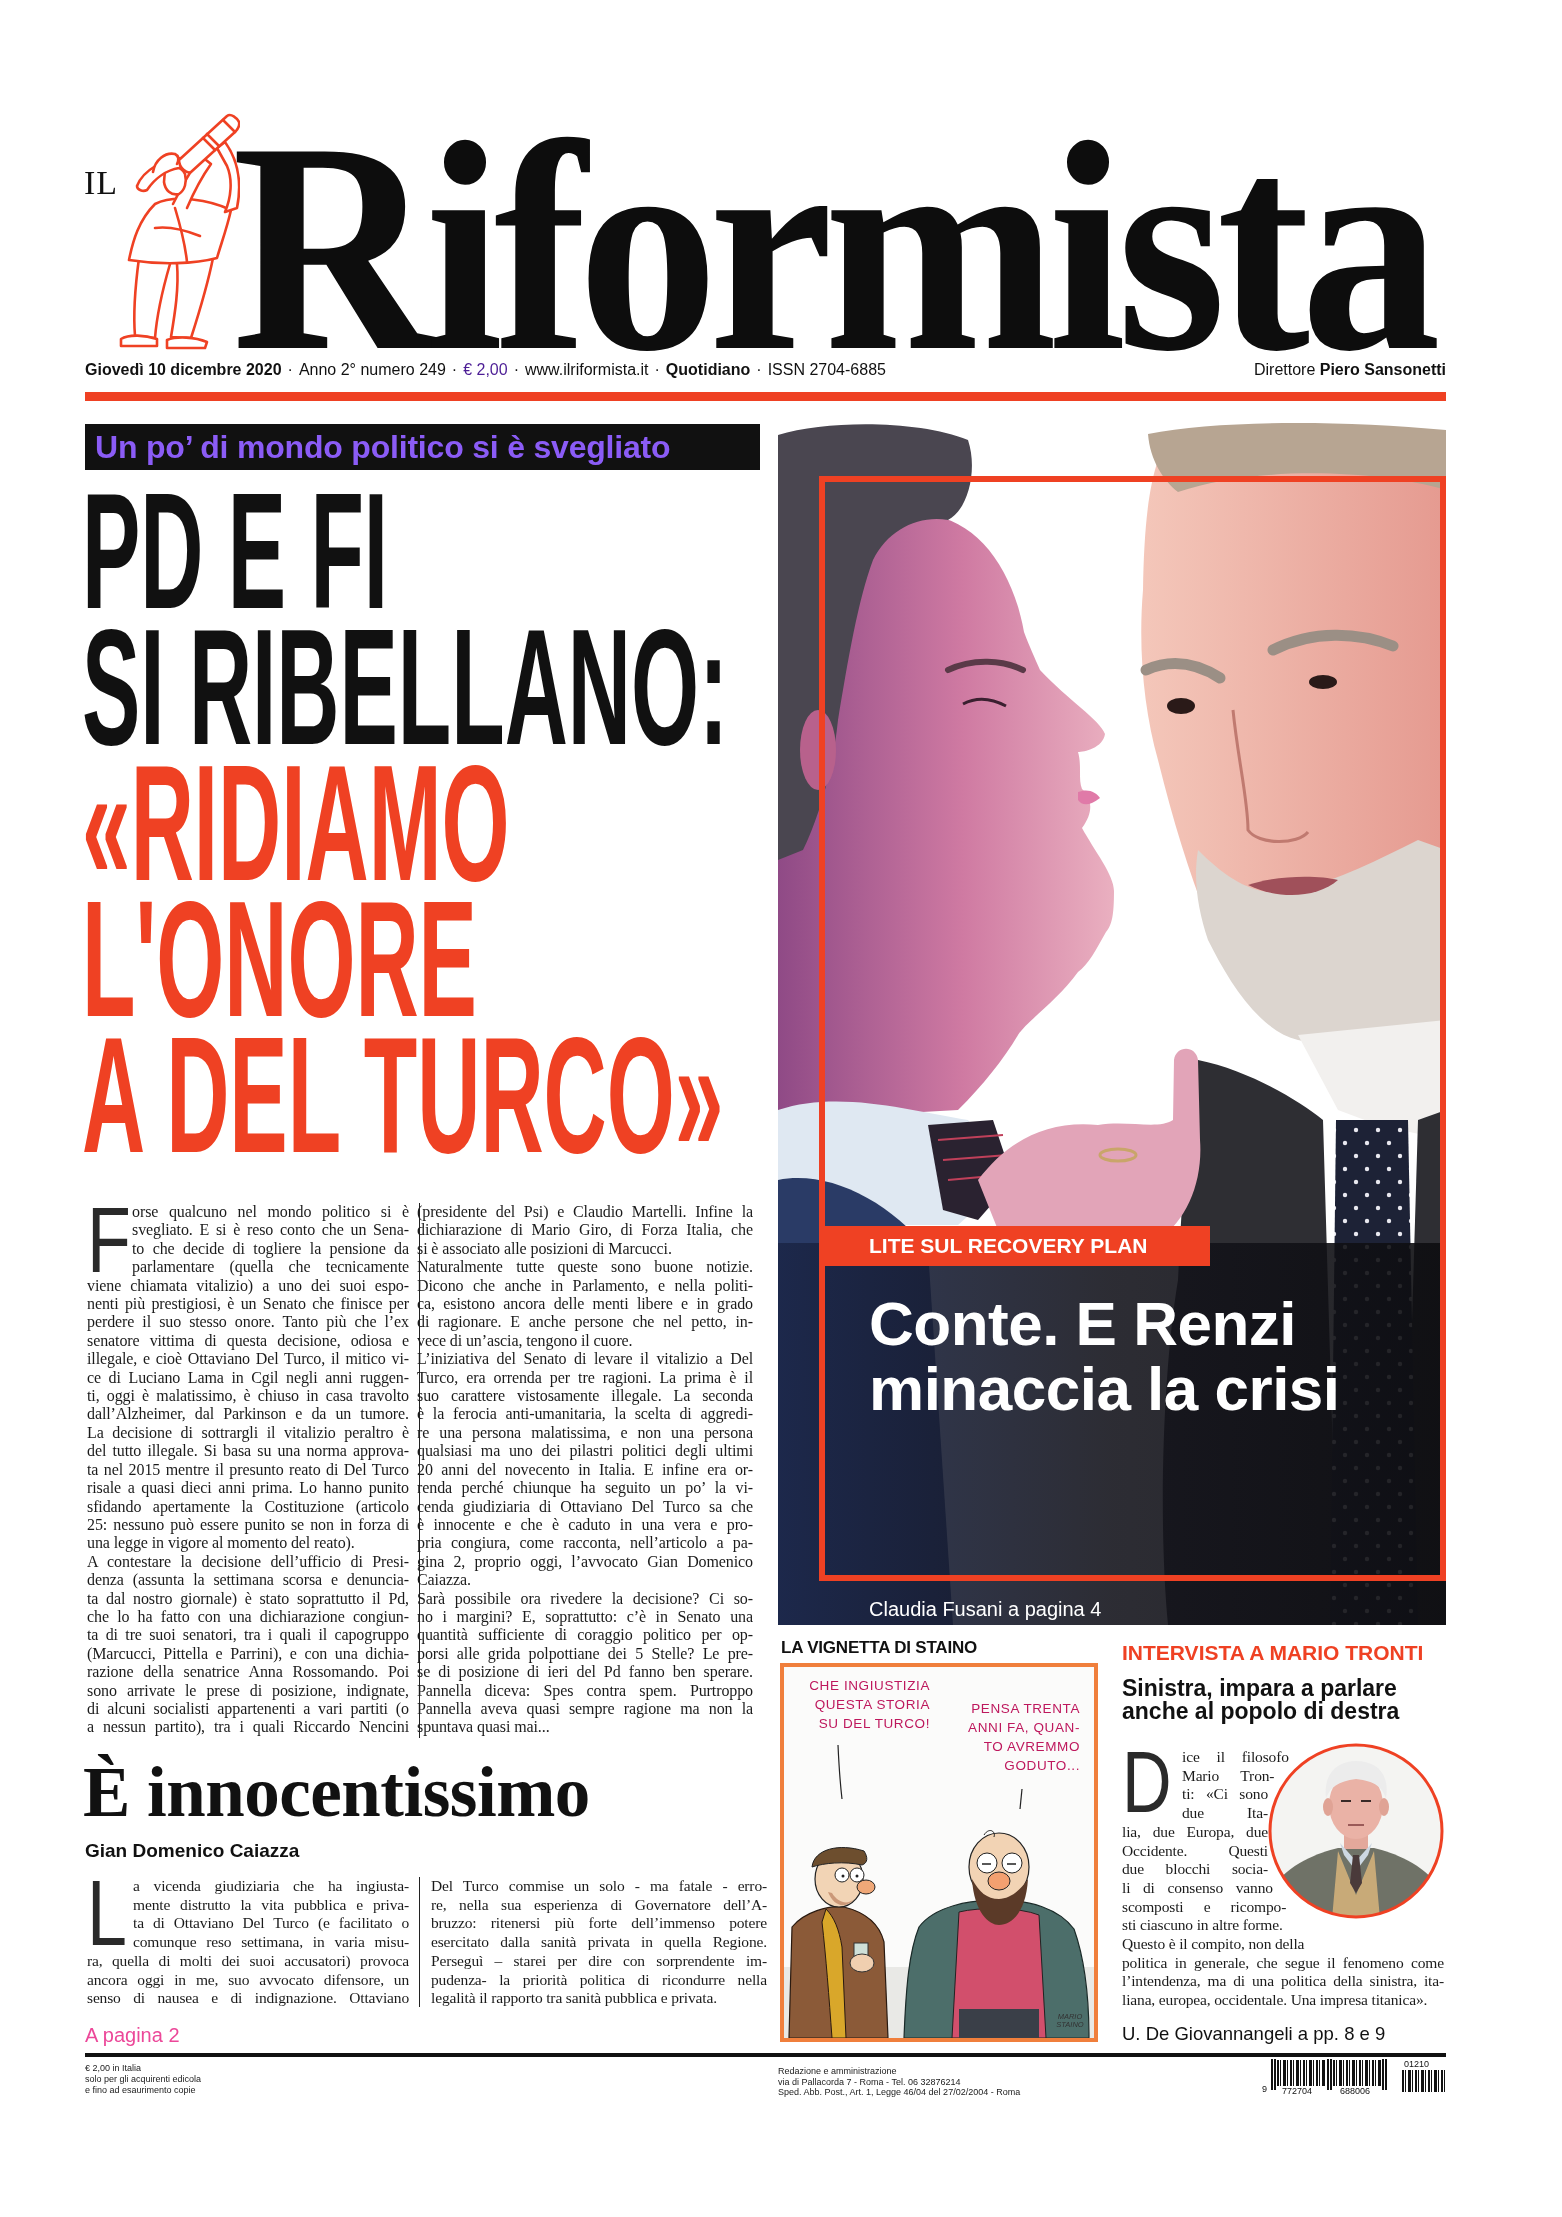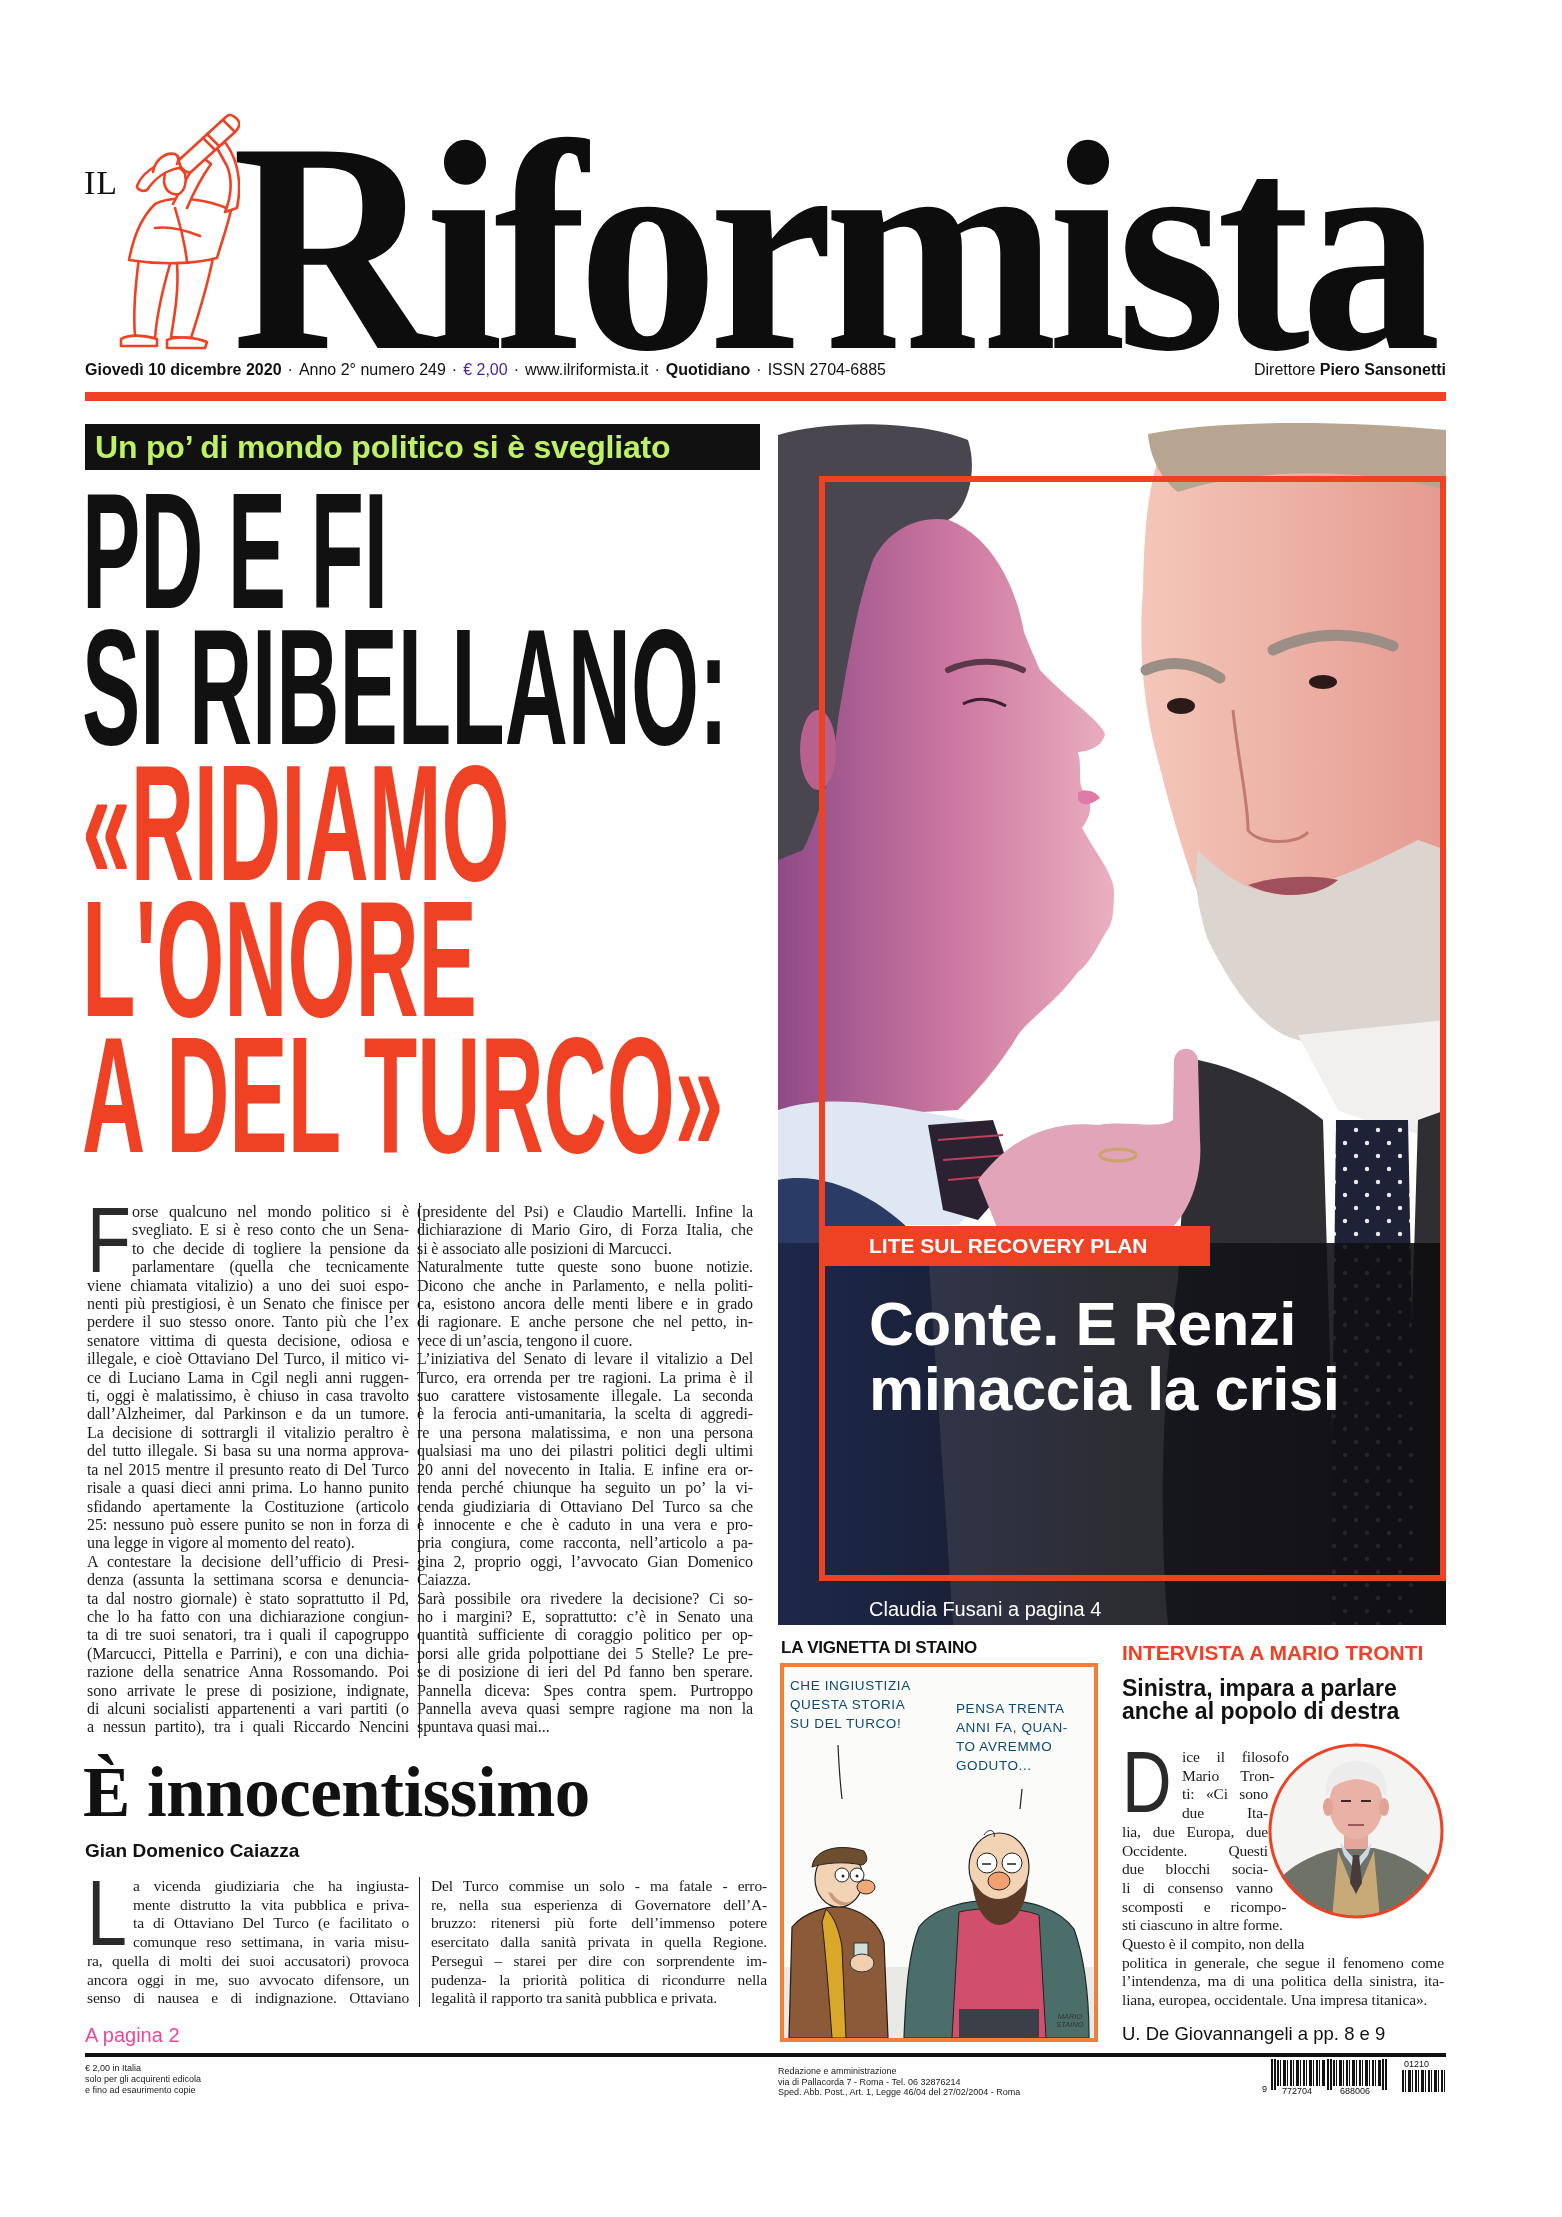--- a/index.html
+++ b/index.html
@@ -13,21 +13,21 @@
 .mh-title{left:232px;top:97px;font:700 300px/300px "Liberation Serif",serif;letter-spacing:-10px;transform:scaleX(.935);transform-origin:0 0;white-space:nowrap;color:#0d0d0d}
 .dateline{left:85px;top:362px;font:400 16px/16px "Liberation Sans",sans-serif;white-space:nowrap;color:#111}
 .dateline b{font-weight:700}
 .dateline .sep{margin:0 6px}
 .dateline .price{color:#4c1d95;font-weight:400}
 .dateline-right{right:116px;top:362px;font:400 16px/16px "Liberation Sans",sans-serif;white-space:nowrap;color:#111}
 .dateline-right b{font-weight:700}
 .red-rule{left:85px;top:392px;width:1361px;height:9px;background:#ef4123}
 
 
-.kicker{left:85px;top:424px;width:675px;height:46px;background:#111;color:#bef264;font:700 32px/46px "Liberation Sans",sans-serif;padding-left:10px;white-space:nowrap;letter-spacing:-0.2px}
+.kicker{left:85px;top:424px;width:675px;height:46px;background:#111;color:#8b5cf6;font:700 32px/46px "Liberation Sans",sans-serif;padding-left:10px;white-space:nowrap;letter-spacing:-0.2px}
 .headline{left:82px;top:483px;font:700 165px/136px "Liberation Sans",sans-serif}
 .headline .hl{display:block;width:max-content;white-space:nowrap;transform:scaleX(.53);transform-origin:0 0;height:136px}
 .hl-black{color:#111}
 .hl-red{color:#ef4123}
 
 
 .col{position:absolute;font-family:"Liberation Serif",serif;color:#1b1b1b}
 .col-lead{font-size:16px;line-height:18.4px;letter-spacing:-0.1px}
 .col-second,.col-int{font-size:15.5px;line-height:18.7px;letter-spacing:-0.15px}
 .ln{display:block;text-align:justify;text-align-last:justify}
@@ -50,21 +50,21 @@
 .frame{left:819px;top:476px;width:627px;height:1105px;border:6px solid #ef4123}
 .label-red{left:819px;top:1226px;width:391px;height:40px;background:#ef4123;color:#fff;font:700 21px/40px "Liberation Sans",sans-serif;padding-left:50px;white-space:nowrap}
 .photo-hl{left:869px;top:1291px;font:700 62px/65px "Liberation Sans",sans-serif;color:#fff;letter-spacing:-0.5px}
 .photo-hl div{white-space:nowrap}
 .photo-by{left:869px;top:1598px;font:400 20px/22px "Liberation Sans",sans-serif;color:#fff;white-space:nowrap}
 
 
 .cartoon-label{left:781px;top:1639px;font:700 17px/18px "Liberation Sans",sans-serif;color:#111;white-space:nowrap;letter-spacing:-0.2px}
 .cartoon{left:780px;top:1663px;width:318px;height:379px;border:4px solid #f07f3c;background:#fbfbfa;overflow:hidden}
 .cartoon svg{position:absolute;left:0;top:0}
-.bubble{position:absolute;font:400 13.5px/19px "Liberation Sans",sans-serif;letter-spacing:.6px;color:#0c4a6e;text-align:left;white-space:nowrap}
+.bubble{position:absolute;font:400 13.5px/19px "Liberation Sans",sans-serif;letter-spacing:.6px;color:#be185d;text-align:right;white-space:nowrap}
 .bubble-l{left:6px;top:9px;width:140px}
 .bubble-r{left:172px;top:32px;width:124px}
 .signature{position:absolute;left:266px;top:346px;font:italic 400 7.5px/8px "Liberation Sans",sans-serif;color:#333;text-align:center;width:40px}
 
 
 .int-label{left:1122px;top:1642px;font:700 21px/22px "Liberation Sans",sans-serif;color:#ef4123;white-space:nowrap}
 .int-title{left:1122px;top:1677px;font:700 23px/23px "Liberation Sans",sans-serif;color:#111;white-space:nowrap}
 .portrait{float:right;width:176px;height:176px;margin-top:-5px;shape-outside:circle(50%);shape-margin:8px}
 .int-by{left:1122px;top:2024px;font:400 18.5px/20px "Liberation Sans",sans-serif;color:#111;white-space:nowrap}
 .int-by b{font-weight:400}

